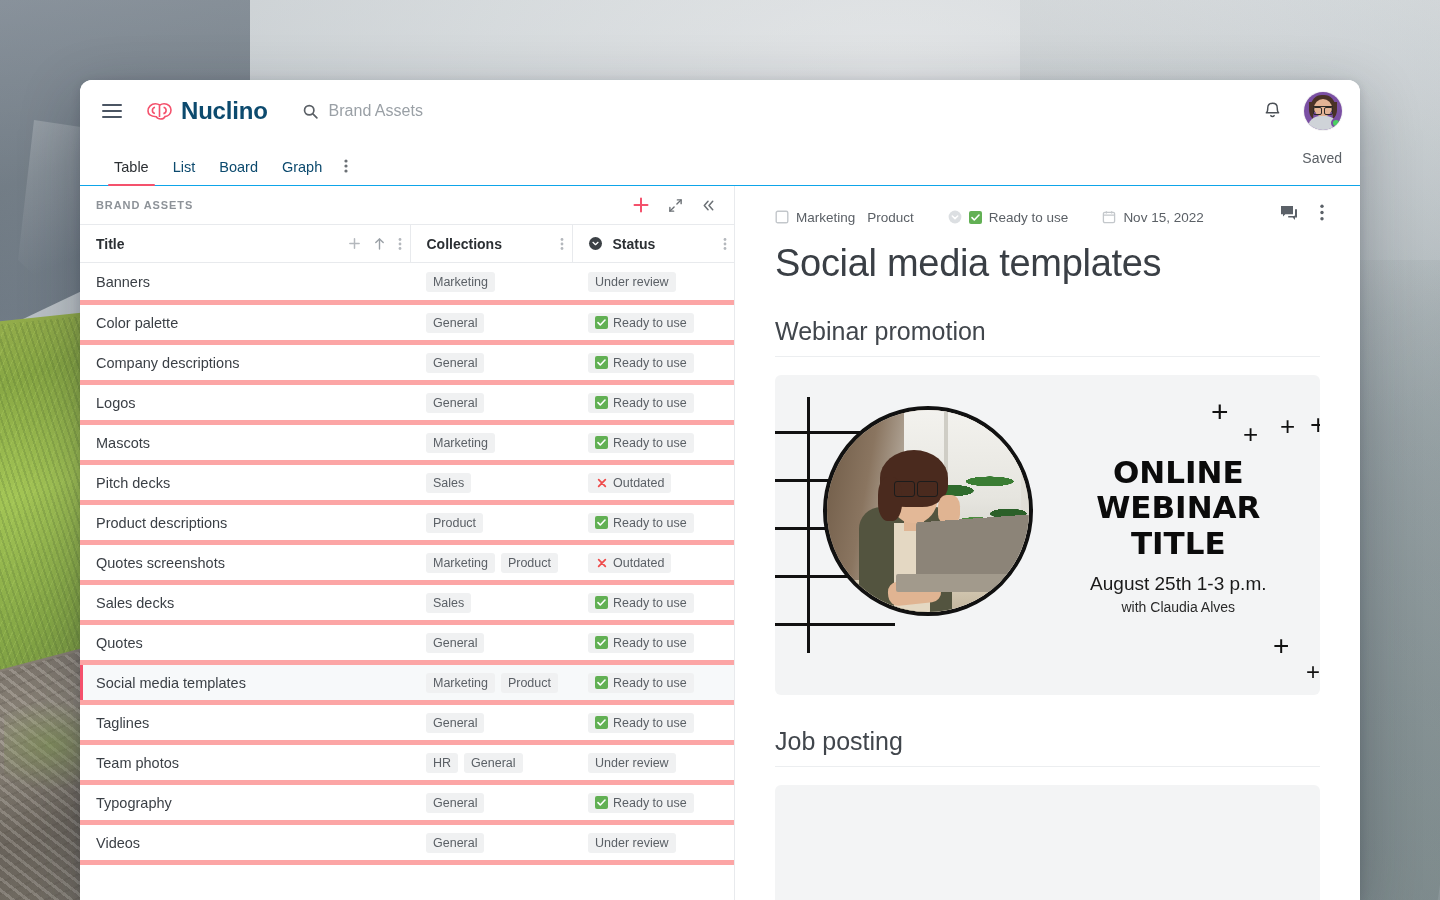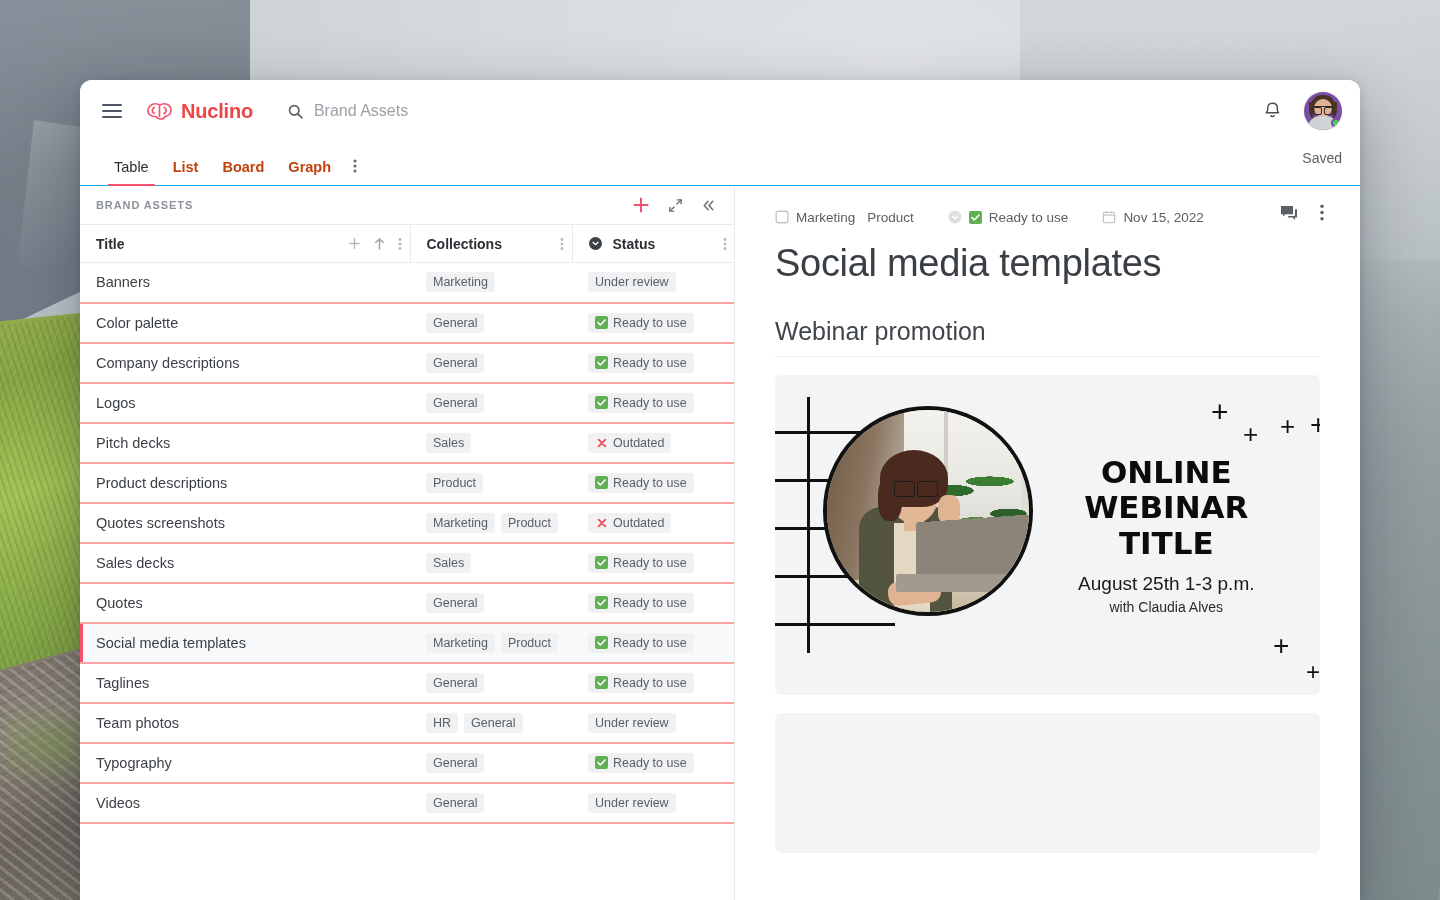--- a/index.html
+++ b/index.html
@@ -90,21 +90,21 @@
   .topbar {
     height: 62px; flex: 0 0 62px;
     display: flex; align-items: center;
     padding: 0 18px 0 22px;
     background: #fff;
   }
   .hamburger { width: 20px; height: 14px; display: flex; flex-direction: column; justify-content: space-between; cursor: pointer; margin-right: 22px; }
   .hamburger span { display: block; height: 2px; background: #4b5563; border-radius: 1px; }
 
   .brand { display: flex; align-items: center; gap: 7px; margin-right: 34px; cursor: pointer; }
-  .brand-name { color: #ef4444; font-size: 20px; font-weight: bold; letter-spacing: -.2px; }
+  .brand-name { color: #0c4a6e; font-size: 24px; font-weight: bold; letter-spacing: -.2px; }
 
   .search { display: flex; align-items: center; gap: 10px; cursor: text; }
   .search-text { color: #9aa0a6; font-size: 16px; }
 
   .topbar-right { margin-left: auto; display: flex; align-items: center; gap: 22px; }
   .bell { cursor: pointer; }
   .avatar {
     position: relative; width: 38px; height: 38px; border-radius: 50%;
     background: #7a4fa3; overflow: hidden; cursor: pointer;
     box-shadow: 0 0 0 1px rgba(0,0,0,.05);
@@ -121,22 +121,22 @@
   
   .tabsbar {
     height: 44px; flex: 0 0 44px;
     display: flex; align-items: center;
     padding: 0 18px 0 22px;
     border-bottom: 1px solid #0ea5e9;
     background: #fff;
   }
   .tabs { display: flex; align-items: flex-end; gap: 0; height: 100%; }
   .tab {
-    font-size: 14.5px; color: #c2410c; padding: 0 12px 11px 12px;
-    cursor: pointer; position: relative; line-height: 1; font-weight: bold;
+    font-size: 14.5px; color: #0c4a6e; padding: 0 12px 11px 12px;
+    cursor: pointer; position: relative; line-height: 1;
   }
   .tab.active { color: #2b2f33; font-weight: normal; }
   .tab.active:after {
     content: ""; position: absolute; left: 6px; right: 6px; bottom: -1px;
     height: 2.5px; background: #f4516c; border-radius: 2px;
   }
   .tab-more { padding: 0 10px 11px 10px; cursor: pointer; color: #6b7075; }
   .saved { margin-left: auto; font-size: 14px; color: #5b6066; padding-bottom: 11px; }
 
   
@@ -184,21 +184,21 @@
   .th-label { flex: 0 0 auto; }
   .th-icons { margin-left: auto; display: flex; align-items: center; gap: 12px; color: #b4b8bd; }
   .th-icons .i { cursor: pointer; font-size: 14px; line-height: 1; }
   .status-hdr-icon {
     width: 13px; height: 13px; border-radius: 50%; background: #3c4146;
     display: inline-flex; align-items: center; justify-content: center;
     flex: 0 0 13px; margin-right: 5px;
   }
   .status-hdr-icon svg { display: block; }
 
-  tbody tr { height: 40px; border-bottom: 2px solid #fca5a5; cursor: pointer; }
+  tbody tr { height: 40px; border-bottom: 5px solid #fca5a5; cursor: pointer; }
   tbody tr.selected { background: #f7f9fa; }
   tbody td { padding: 0 8px 0 16px; vertical-align: middle; position: relative; }
   td.title-cell { font-size: 14.5px; color: #3a3f45; }
   tr.selected td.title-cell:before {
     content: ""; position: absolute; left: 0; top: 0; bottom: 0; width: 3px; background: #f4516c;
   }
   .chips { display: flex; gap: 6px; flex-wrap: nowrap; }
   .chip {
     background: #f0f1f2; color: #5b6066; font-size: 12.5px;
     padding: 3px 7px; border-radius: 3px; white-space: nowrap;
@@ -271,21 +271,21 @@
   .ph-neck { position: absolute; left: 38%; bottom: 40%; width: 10%; height: 10%; background: #dfb594; }
   .ph-head { position: absolute; left: 31%; top: 26%; width: 24%; height: 30%; background: #e3b897; border-radius: 48% 48% 45% 45%; }
   .ph-hair { position: absolute; left: 26%; top: 20%; width: 34%; height: 28%; background: #4a2a1e; border-radius: 50% 50% 38% 38%; }
   .ph-hair-b { position: absolute; left: 25%; top: 33%; width: 12%; height: 22%; background: #4a2a1e; border-radius: 40%; }
   .ph-glass { position: absolute; left: 33%; top: 35%; width: 22%; height: 7%; }
   .ph-glass:before, .ph-glass:after { content:""; position: absolute; top: 0; width: 44%; height: 100%; border: 1.6px solid #1c1c1c; border-radius: 3px; }
   .ph-glass:before { left: 0; } .ph-glass:after { right: 0; }
   .ph-hand { position: absolute; left: 55%; top: 42%; width: 11%; height: 14%; background: #e0b492; border-radius: 40% 40% 30% 30%; }
   .ph-arm { position: absolute; left: 30%; bottom: 4%; width: 26%; height: 12%; background: #e0b492; border-radius: 10px; transform: rotate(-6deg); }
 
-  .wb-right { position: absolute; right: 12px; top: 0; width: 52%; height: 100%; display: flex; flex-direction: column; align-items: center; justify-content: center; }
+  .wb-right { position: absolute; right: 0; top: 0; width: 52%; height: 100%; display: flex; flex-direction: column; align-items: center; justify-content: center; }
   .wb-title {
     font-family: "DejaVu Sans", sans-serif;
     font-weight: bold; font-size: 31px; line-height: 1.13; text-align: center;
     color: #0b0b0b; letter-spacing: 0px;
   }
   .wb-date { margin-top: 12px; font-size: 19px; color: #1a1a1a; text-align: center; }
   .wb-with { margin-top: 4px; font-size: 14px; color: #2a2a2a; text-align: center; }
   .cross { position: absolute; color: #111; font-weight: 300; line-height: 1; }
 
   .svg-ico { display: block; }
@@ -523,20 +523,36 @@
                   <td><span class="status-chip">
                       <span class="emoji-check">
                         <svg width="9" height="7" viewBox="0 0 10 8" fill="none" stroke="#ffffff" stroke-width="1.8" stroke-linecap="round" stroke-linejoin="round">
                           <path d="M1 4.2l2.6 2.6L9 1.2"></path>
                         </svg>
                       </span>
                       <span>Ready to use</span>
                     </span></td>
                 </tr>
                 <tr>
+                  <td class="title-cell">Mascots</td>
+                  <td>
+                    <div class="chips">
+                      <span class="chip">Marketing</span>
+                    </div>
+                  </td>
+                  <td><span class="status-chip">
+                      <span class="emoji-check">
+                        <svg width="9" height="7" viewBox="0 0 10 8" fill="none" stroke="#ffffff" stroke-width="1.8" stroke-linecap="round" stroke-linejoin="round">
+                          <path d="M1 4.2l2.6 2.6L9 1.2"></path>
+                        </svg>
+                      </span>
+                      <span>Ready to use</span>
+                    </span></td>
+                </tr>
+                <tr>
                   <td class="title-cell">Pitch decks</td>
                   <td>
                     <div class="chips">
                       <span class="chip">Sales</span>
                     </div>
                   </td>
                   <td><span class="status-chip">
                       <span class="emoji-x">
                         <svg width="10" height="10" viewBox="0 0 12 12" fill="none" stroke="#ef4c4c" stroke-width="2.1" stroke-linecap="round">
                           <path d="M2 2l8 8M10 2l-8 8"></path>
@@ -788,18 +804,19 @@
           </div>
 
           <div class="cross" style="left:436px;top:22px;font-size:30px;">+</div>
           <div class="cross" style="left:468px;top:46px;font-size:26px;">+</div>
           <div class="cross" style="left:505px;top:38px;font-size:26px;">+</div>
           <div class="cross" style="left:535px;top:36px;font-size:28px;">+</div>
           <div class="cross" style="left:498px;top:257px;font-size:28px;">+</div>
           <div class="cross" style="left:531px;top:285px;font-size:24px;">+</div>
         </div>
 
+        <h2 class="doc-h2">Job posting</h2>
         <div class="media-card short"></div>
 
       </div>
     </div>
   </div>
 </div>
 
 </body></html>

